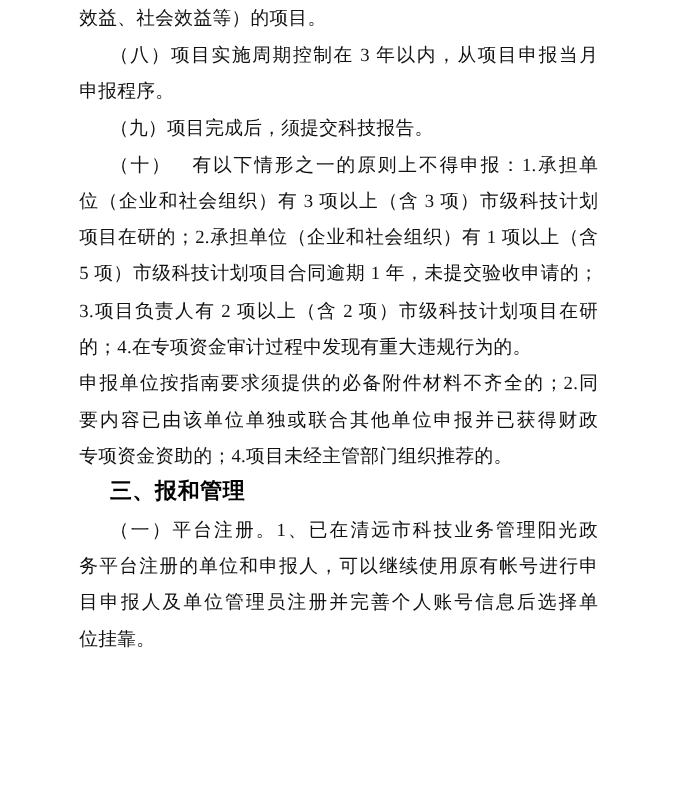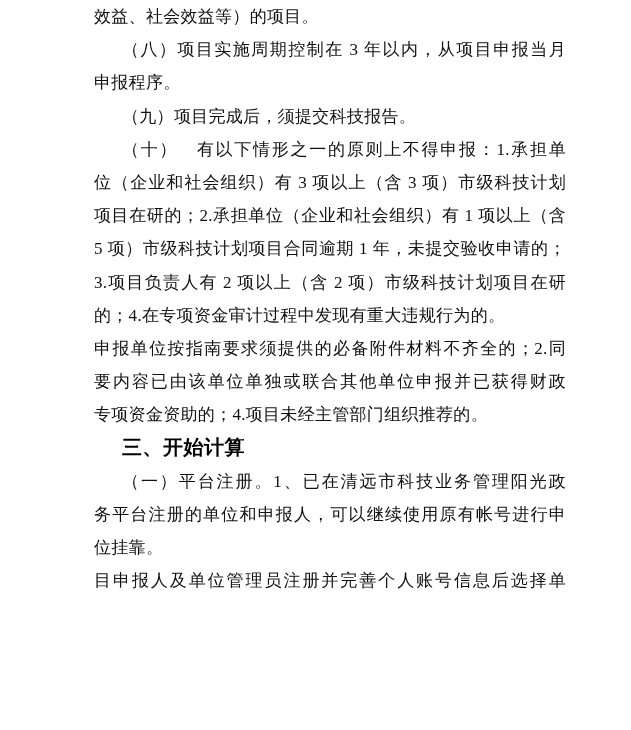--- a/index.html
+++ b/index.html
@@ -10,21 +10,21 @@
   .page {
     position: relative;
     width: 631px;
     height: 730px;
     background: #ffffff;
     overflow: hidden;
     font-family: "Liberation Serif", "DejaVu Serif", serif;
   }
   .content {
     position: absolute;
-    left: 94px;
+    left: 72px;
     top: 0;
     width: 472px;
     font-family: Liberation Serif, serif;
   }
   .line {
     height: 33.2px;
     line-height: 33.2px;
     font-size: 17px;
     color: #111111;
     text-align: left;
@@ -58,19 +58,19 @@
       <div class="line indent">（九）项目完成后，须提交科技报告。</div>
       <div class="line justify indent">（十）　有以下情形之一的原则上不得申报：1.承担单</div>
       <div class="line justify">位（企业和社会组织）有 3 项以上（含 3 项）市级科技计划</div>
       <div class="line justify">项目在研的；2.承担单位（企业和社会组织）有 1 项以上（含</div>
       <div class="line justify">5 项）市级科技计划项目合同逾期 1 年，未提交验收申请的；</div>
       <div class="line justify">3.项目负责人有 2 项以上（含 2 项）市级科技计划项目在研</div>
       <div class="line">的；4.在专项资金审计过程中发现有重大违规行为的。</div>
       <div class="line justify">申报单位按指南要求须提供的必备附件材料不齐全的；2.同</div>
       <div class="line justify">要内容已由该单位单独或联合其他单位申报并已获得财政</div>
       <div class="line">专项资金资助的；4.项目未经主管部门组织推荐的。</div>
-      <div class="line indent heading">三、开始计算</div>
+      <div class="line indent heading">三、报和管理</div>
       <div class="line justify indent">（一）平台注册。1、已在清远市科技业务管理阳光政</div>
       <div class="line justify">务平台注册的单位和申报人，可以继续使用原有帐号进行申</div>
+      <div class="line justify">目申报人及单位管理员注册并完善个人账号信息后选择单</div>
       <div class="line">位挂靠。</div>
-      <div class="line justify">目申报人及单位管理员注册并完善个人账号信息后选择单</div>
     </div>
 </div>
 
 </body></html>

